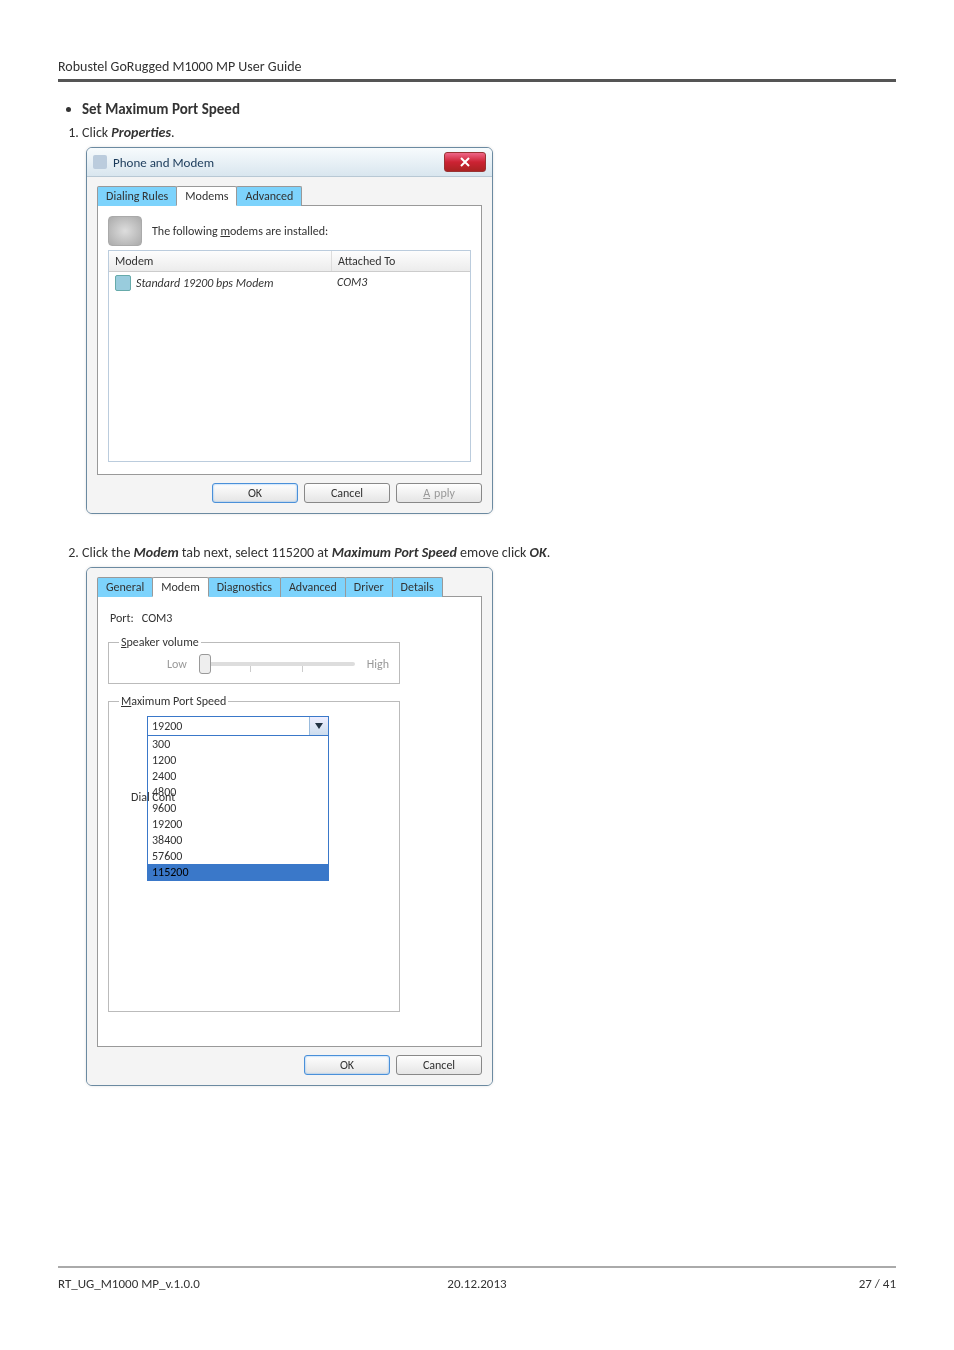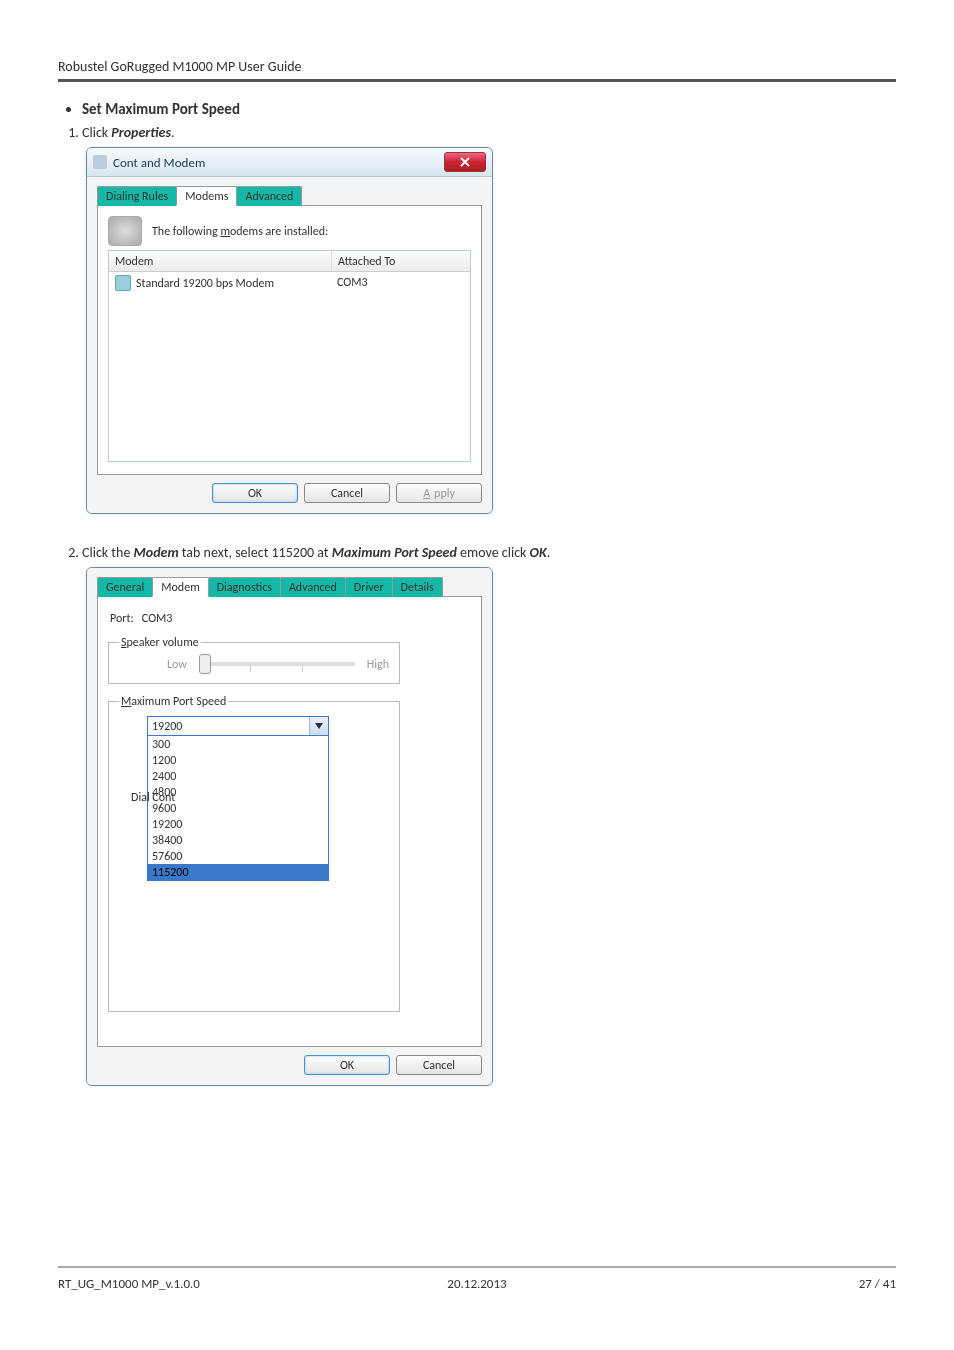--- a/index.html
+++ b/index.html
@@ -82,21 +82,21 @@
   }
   .tabs {
     display: flex;
     font-size: 12px;
     margin-bottom: 0;
   }
   .tab {
     border: 1px solid #999;
     border-bottom: none;
     padding: 2px 8px;
-    background: #14b8a6;
+    background: #7dd3fc;
     margin-right: -1px;
     border-radius: 2px 2px 0 0;
     position: relative;
     top:1px;
   }
   .tab.active {
     background: #fff;
     z-index: 2;
     top:1px;
     border-bottom: 1px solid #fff;
@@ -129,20 +129,21 @@
     border-bottom: 1px solid #ccc;
   }
   .lv-col {
     padding: 3px 6px;
     border-right: 1px solid #ddd;
   }
   .lv-col.c1 { width: 210px; }
   .lv-col.c2 { flex:1; border-right:none; }
   .lv-row {
     display:flex;
+    font-style:italic;
   }
   .lv-cell {
     padding: 3px 6px;
   }
   .lv-cell.c1 { width: 210px; display:flex; align-items:center; }
   .lv-cell.c2 { flex:1; }
   .mini-icon {
     width:14px;height:14px;background:#9cd;border:1px solid #6aa;border-radius:2px;margin-right:5px;display:inline-block;
   }
   .btnrow {
@@ -222,21 +223,21 @@
     <li>
       <span>Click </span><span class="bolditalic">Properties</span><span>.</span>
     </li>
   </ol>
 
   <div class="screenshot-wrap">
 
     <div class="win7">
       <div class="titlebar">
         <span class="icon"></span>
-        <span class="title">Cont and Modem</span>
+        <span class="title">Phone and Modem</span>
         <span class="close-btn">
           <svg viewBox="0 0 10 10">
               <path d="M1 1 L9 9 M9 1 L1 9" stroke="#fff" stroke-width="2"></path>
             </svg>
         </span>
       </div>
       <div class="winbody">
         <div class="tabs">
           <div class="tab">Dialing Rules</div>
           <div class="tab active">Modems</div>

